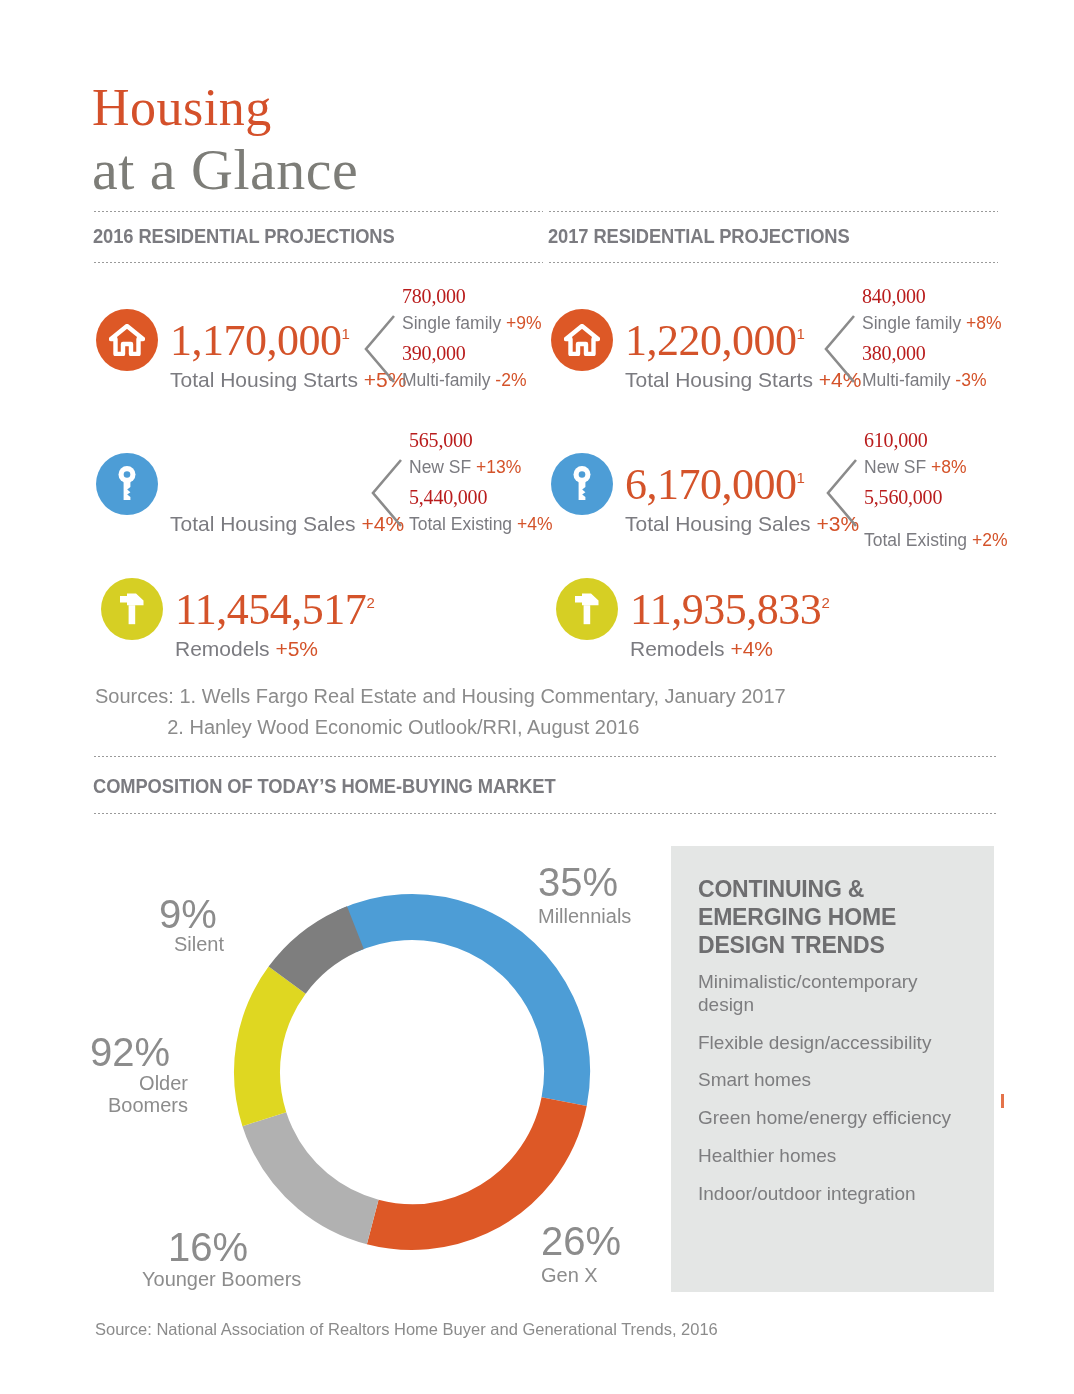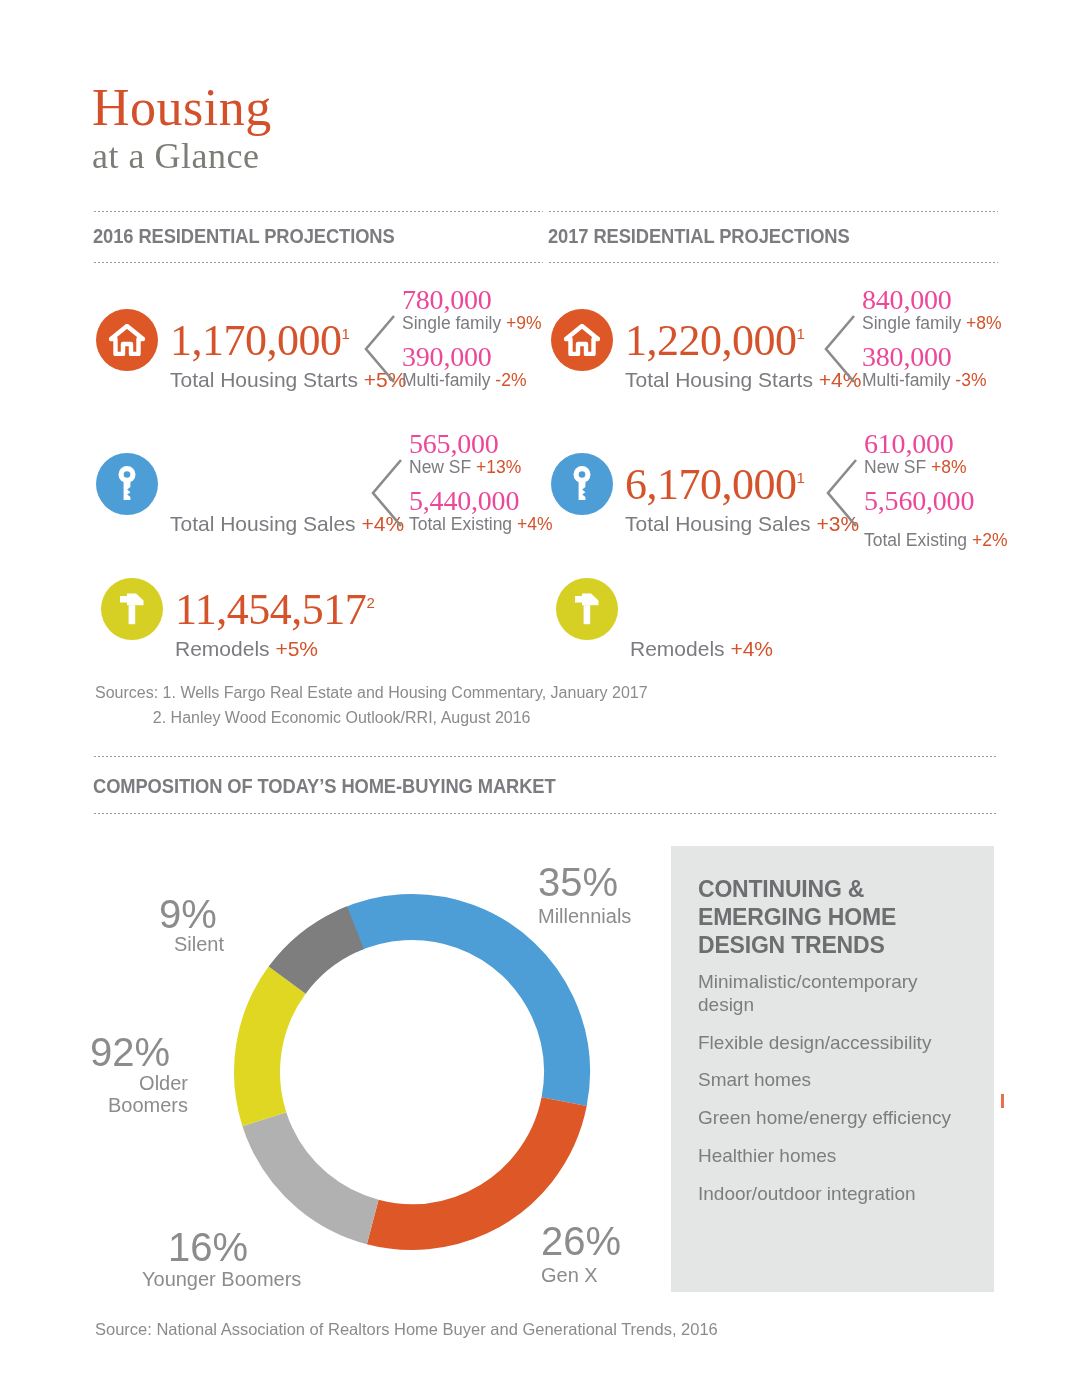--- a/index.html
+++ b/index.html
@@ -29,21 +29,21 @@
   .title-line1 {
     font-family: "Liberation Serif", serif;
     font-size: 52px;
     font-weight: 400;
     color: #d4502a;
     line-height: 1.0;
     letter-spacing: 0.5px;
   }
   .title-line2 {
     font-family: "Liberation Serif", serif;
-    font-size: 36px;
+    font-size: 58px;
     font-weight: 400;
     color: #7d7d78;
     line-height: 1.25;
     letter-spacing: 0.5px;
   }
 
   
   .dotrule {
     position: absolute;
     height: 3px;
@@ -110,39 +110,39 @@
   .bracket {
     position: absolute;
     width: 34px;
     height: 70px;
   }
 
   
   .bo-num {
     position: absolute;
     font-family: "Liberation Serif", serif;
-    font-size: 28px;
-    color: #ec4899;
+    font-size: 20px;
+    color: #b91c1c;
     white-space: nowrap;
     line-height: 1;
     letter-spacing: -0.2px;
   }
   .bo-label {
     position: absolute;
     font-size: 17.5px;
     color: #7b7b80;
     white-space: nowrap;
     line-height: 1;
   }
   .bo-label .pct { color: #d4532a; }
 
   
   .sources {
     position: absolute;
-    font-size: 16px;
+    font-size: 20px;
     color: #8b8b8b;
     line-height: 1.55;
     white-space: pre;
   }
 
   
   .donut-wrap {
     position: absolute;
     left: 212px;
     top: 872px;
@@ -362,20 +362,23 @@
       <span>Total Existing </span><span class="pct">+2%</span>
     </div>
   </div>
 
   <div class="stat-row" style="left:556px; top:578px; width:330px; height:80px;">
     <div class="icon-circle c-yellow">
       <svg width="34" height="36" viewBox="0 0 34 36" aria-hidden="true">
         <path d="M5 5 L12 5 L12 2.4 L21 2.4 L28.5 9.6 L28.5 14.2 L12 14.2 L12 11.6 L5 11.6 Z" fill="#ffffff"></path>
         <rect x="13.6" y="14.2" width="6.6" height="19" fill="#ffffff"></rect>
       </svg>
+    </div>
+    <div class="big-num" style="left:74px; top:10px;">
+      <span>11,935,833</span><sup>2</sup>
     </div>
     <div class="sub-label" style="left:74px; top:60px;">
       <span>Remodels </span><span class="pct">+4%</span>
     </div>
   </div>
 
   <div class="sources" style="left:95px; top:681px;">Sources: 1. Wells Fargo Real Estate and Housing Commentary, January 2017
              2. Hanley Wood Economic Outlook/RRI, August 2016</div>
 
   <div class="dotrule" style="left:93px; top:755px; width:905px;"></div>

